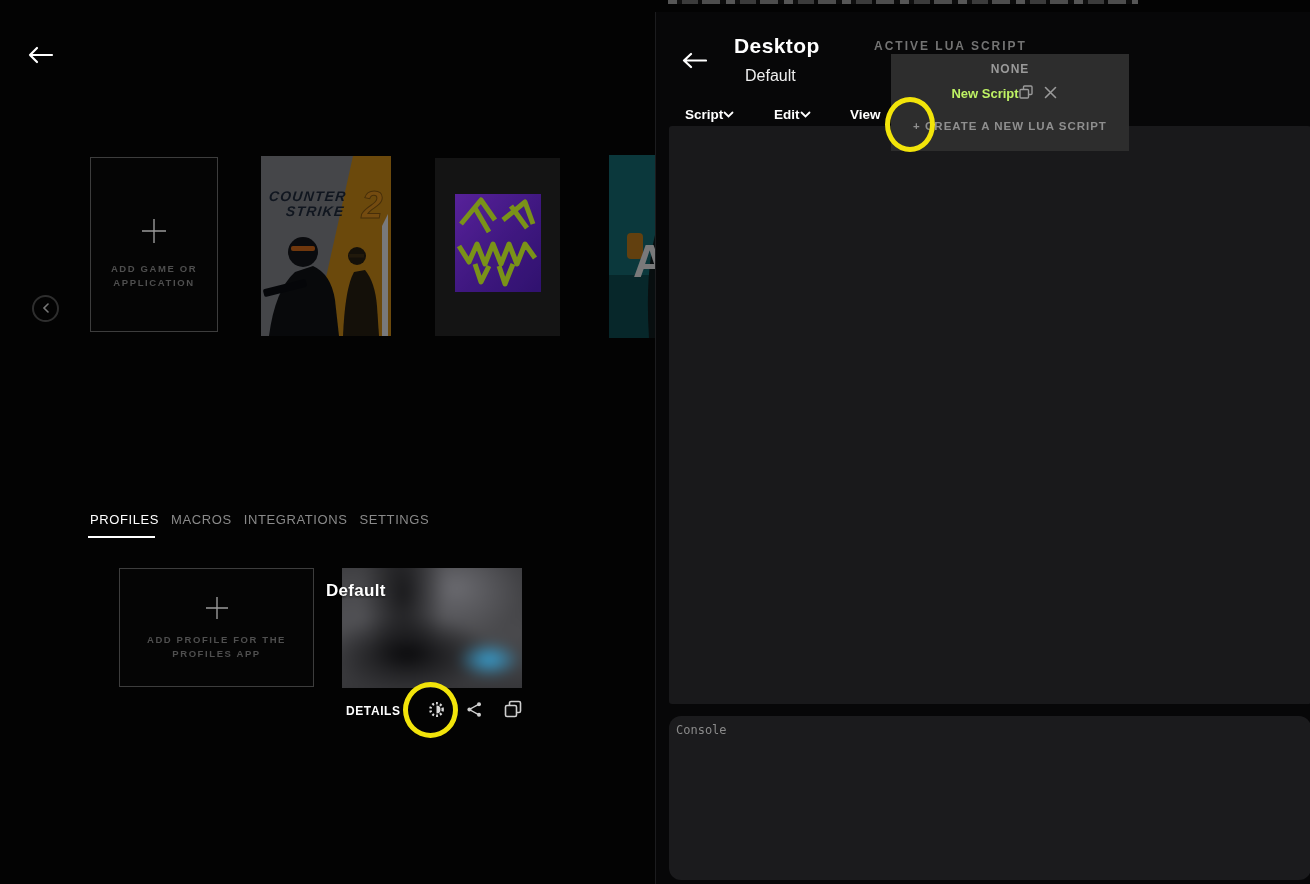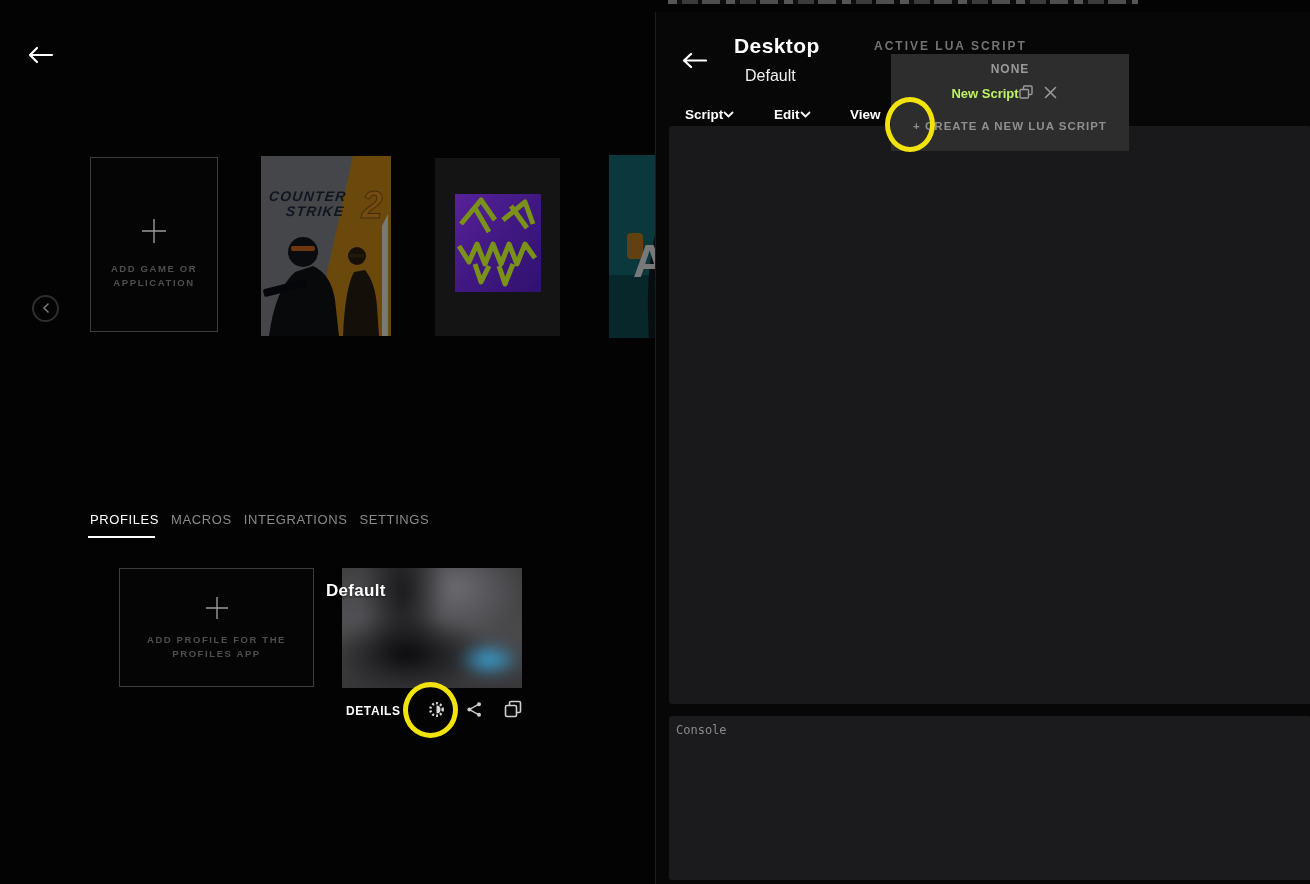--- a/index.html
+++ b/index.html
@@ -97,21 +97,21 @@
   }
   #rp-title { left: 78px; top: 22px; font-size: 21px; font-weight: 700; color: #fff; letter-spacing: 0.4px; }
   #rp-subtitle { left: 89px; top: 55px; font-size: 16px; font-weight: 500; color: #f0f0f0; }
   #rp-active-label { left: 218px; top: 27px; font-size: 12px; font-weight: 700; color: #737373; letter-spacing: 2px; }
 
   .menu-item { position: absolute; top: 95px; display: flex; align-items: center; 
     background: none; border: none; cursor: pointer; }
   .menu-item span { font-size: 13.5px; font-weight: 700; color: #fff; font-family: inherit; }
 
   #editor-area { left: 13px; top: 114px; width: 642px; height: 578px; background: #19191b; border-radius: 3px; }
-  #console-area { left: 13px; top: 704px; width: 642px; height: 164px; background: #1b1b1d; border-radius: 3px; }
+  #console-area { left: 13px; top: 704px; width: 642px; height: 164px; background: #1b1b1d; border-radius: 12px; }
   #console-label {
     position: absolute; left: 7px; top: 7px;
     font-family: "DejaVu Sans Mono", "Liberation Mono", monospace;
     font-size: 12px; color: #8a8a8a;
   }
 
   
   #script-dropdown {
     left: 235px; top: 42px; width: 238px; height: 97px;
     background: rgba(46,46,46,0.97); z-index: 5;

